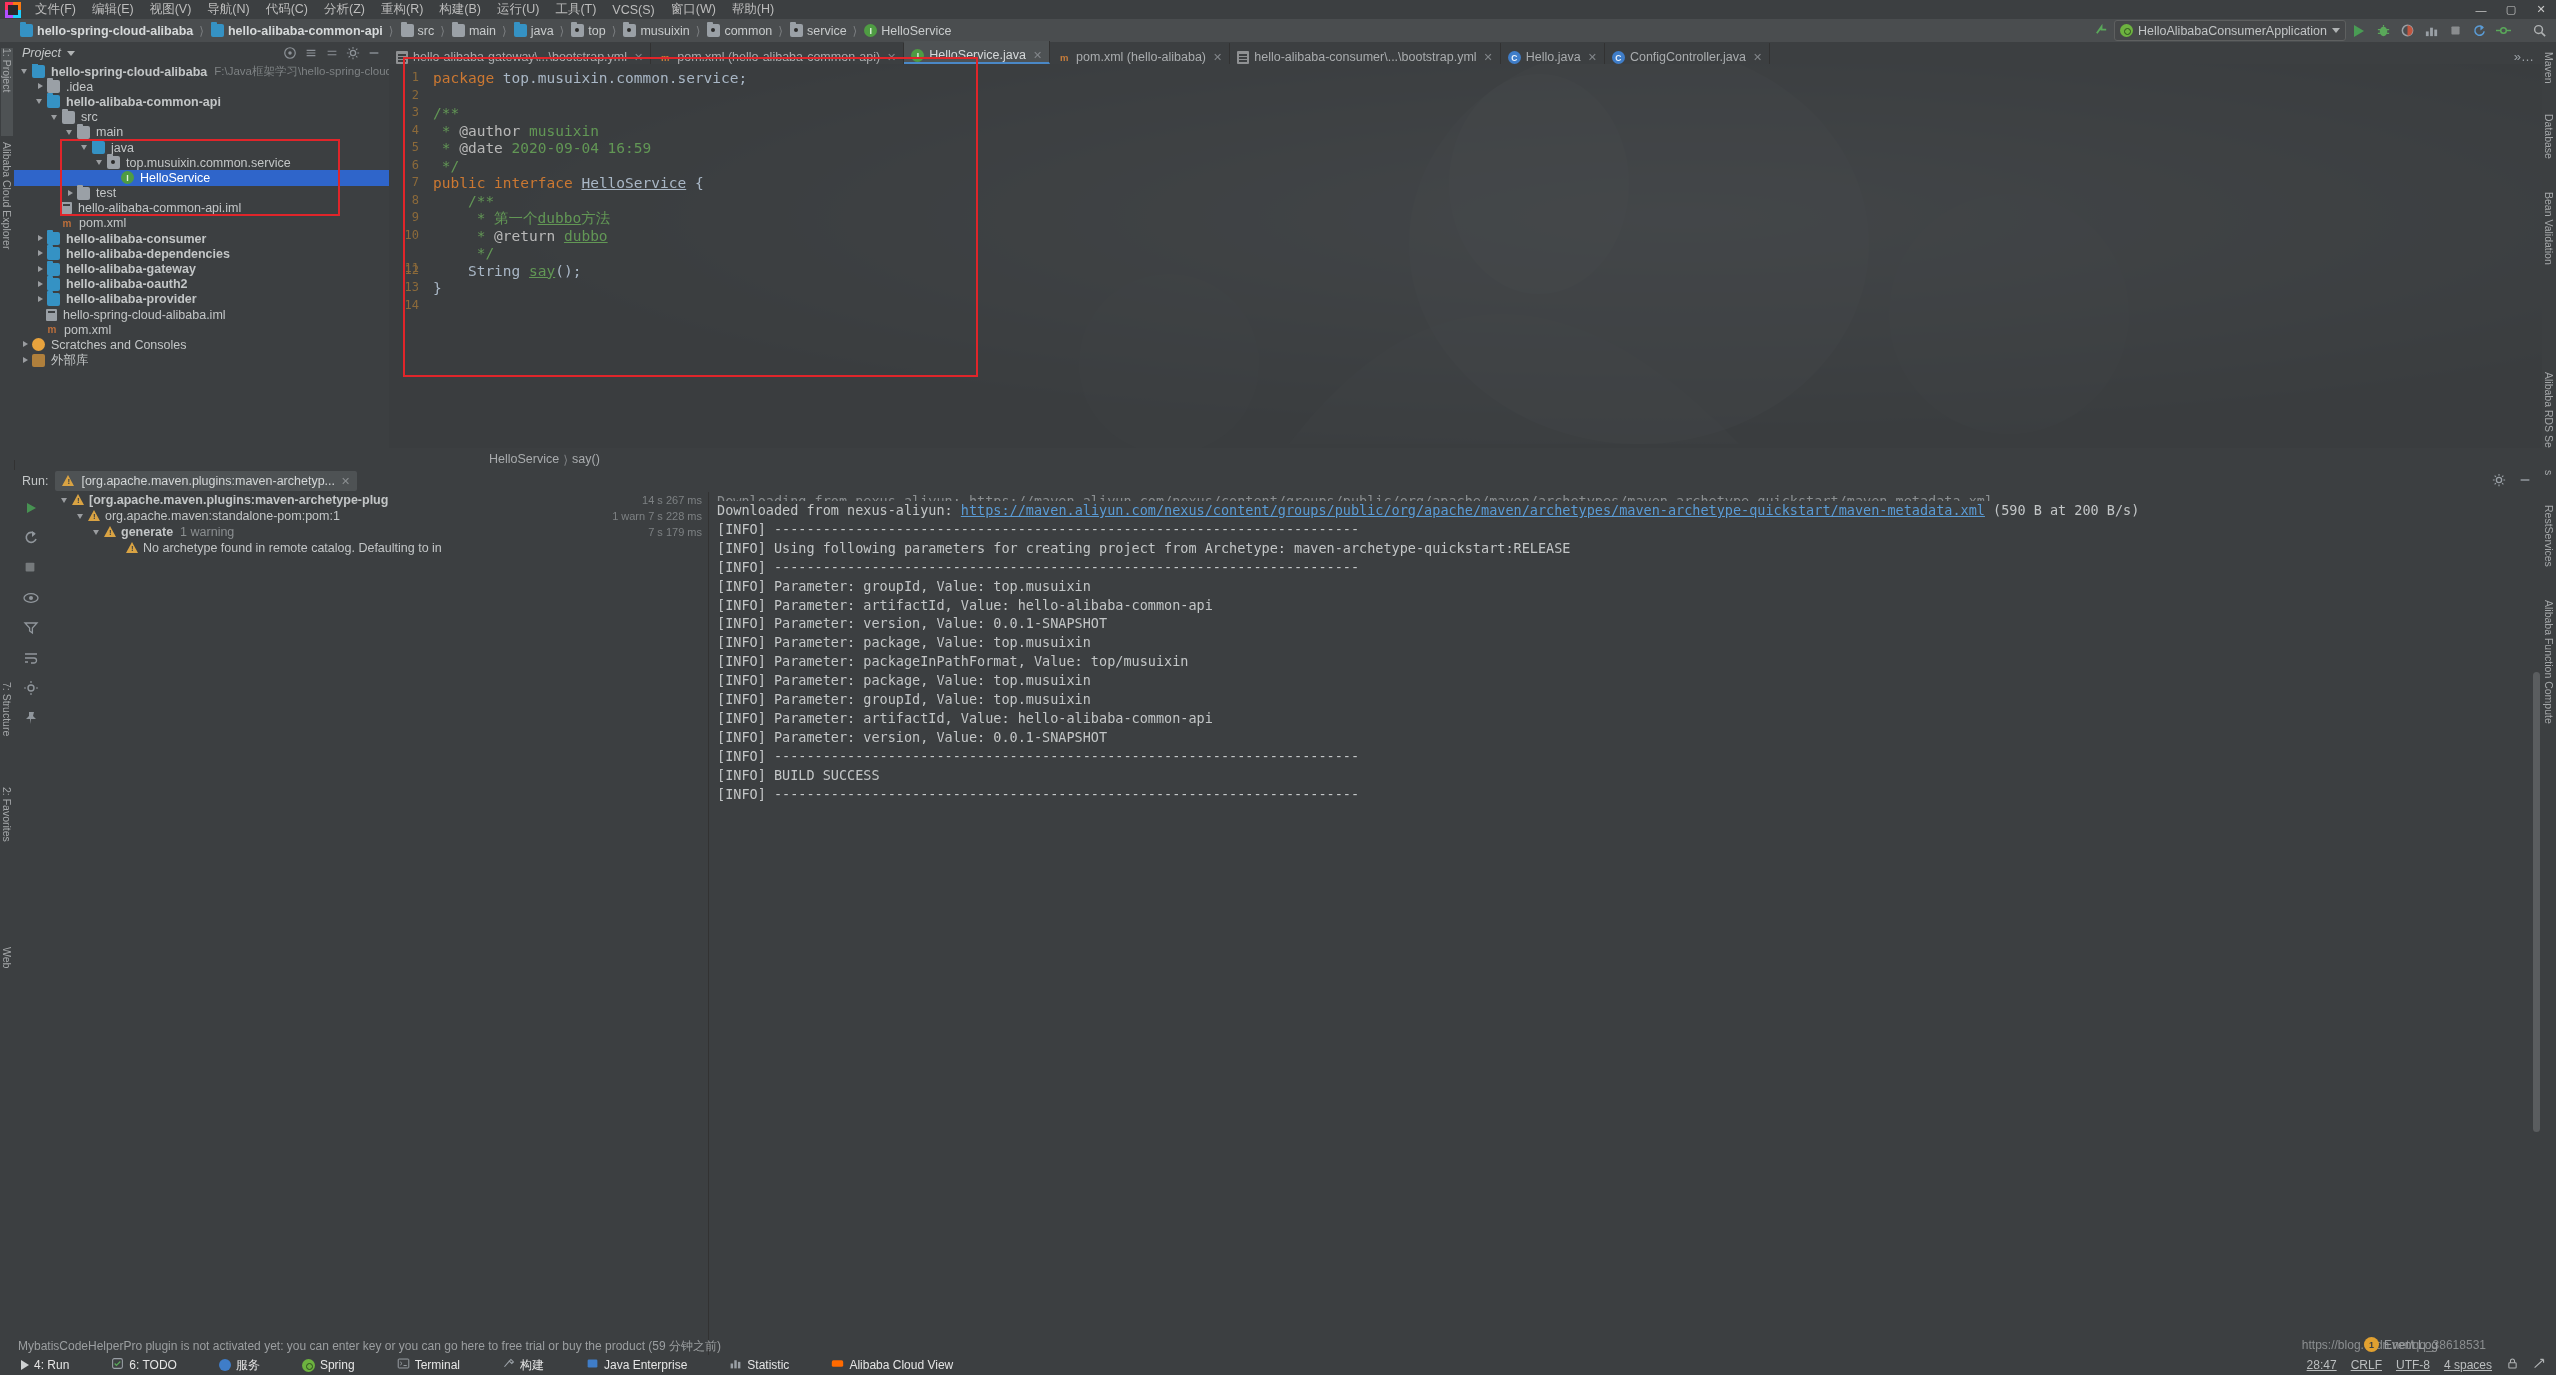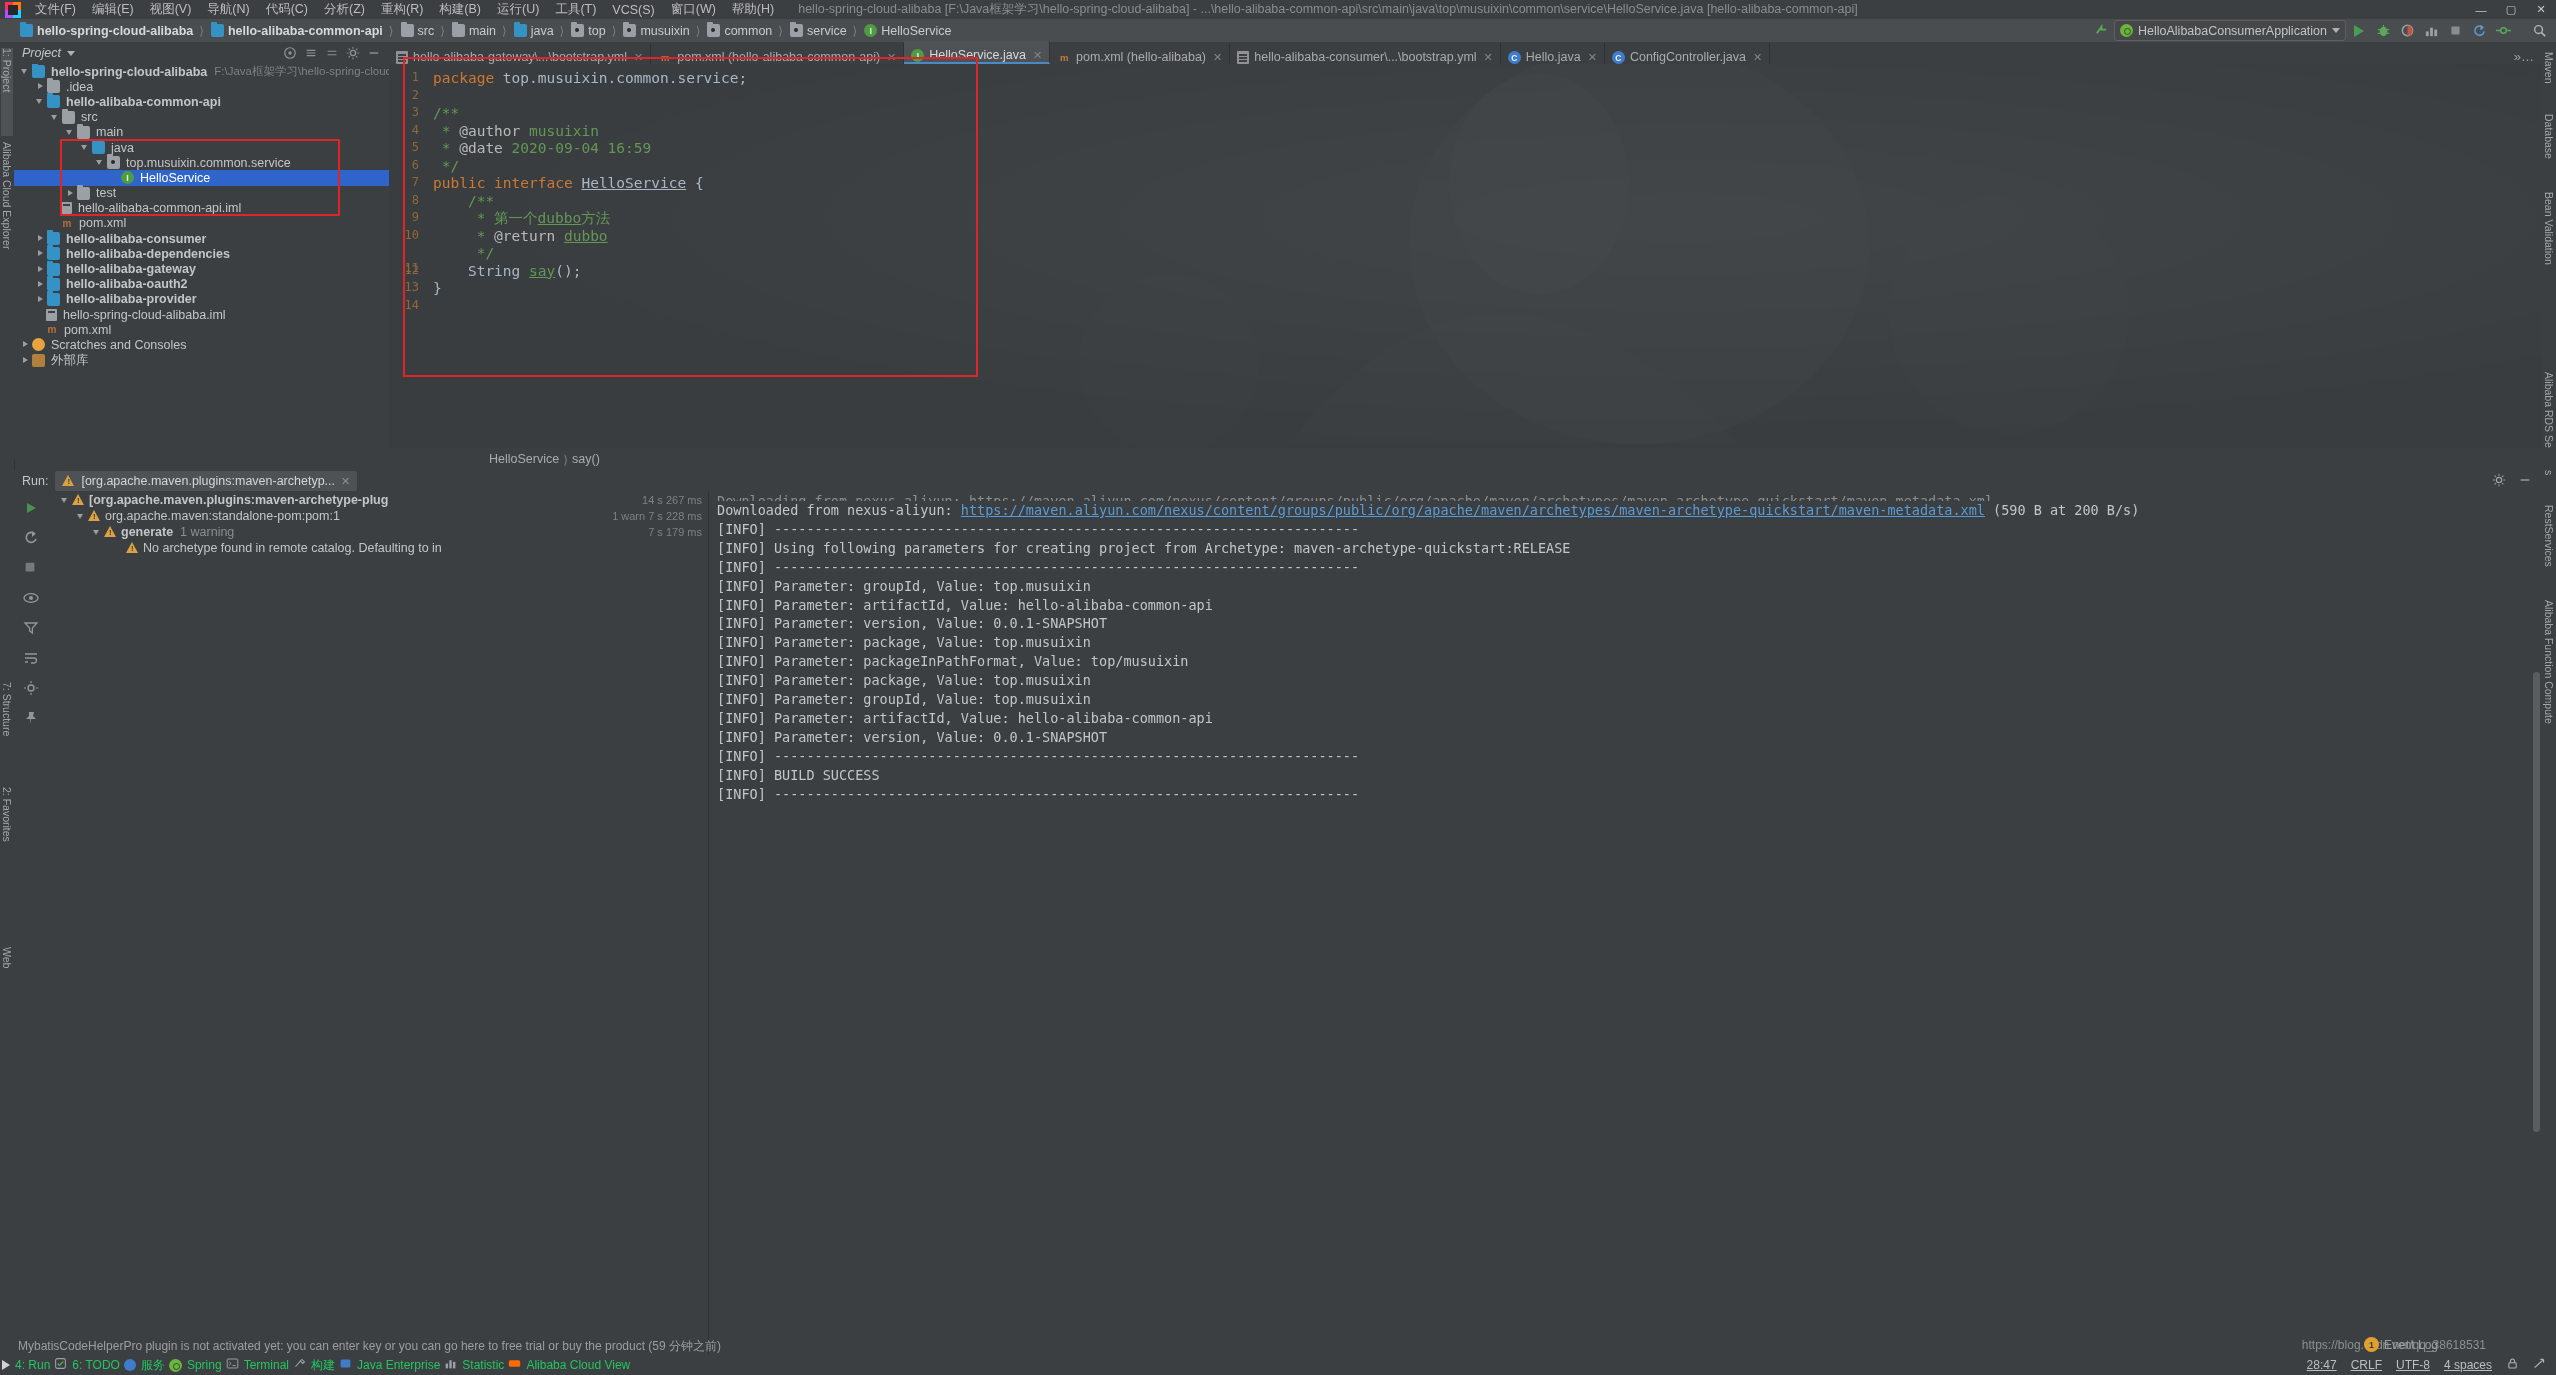--- a/index.html
+++ b/index.html
@@ -133,21 +133,21 @@
   .mrow .subtle{color:#8b8f91;}
 
   .console{position:absolute;left:695px;top:22px;width:1833px;height:863px;background:#3c3f41;overflow:hidden;}
   .cline{font-family:"DejaVu Sans Mono","Liberation Mono",monospace;font-size:13.5px;line-height:18.9px;
      color:#c3c6c7;white-space:pre;padding-left:8px;}
   .cline .lk{color:#5a9bd5;text-decoration:underline;}
   .cscroll{position:absolute;right:2px;top:180px;width:7px;height:460px;background:#5a5d5f;border-radius:4px;}
 
   
   .statusbar{position:absolute;left:0;top:1355px;width:2556px;height:20px;background:#3c3f41;display:flex;align-items:center;}
-  .sbitem{display:flex;align-items:center;gap:5px;padding:0 2px;font-size:12px;color:#22c55e;white-space:nowrap;}
+  .sbitem{display:flex;align-items:center;gap:5px;padding:0 21px;font-size:12px;color:#e5e5e5;white-space:nowrap;}
   .sbright{margin-left:auto;display:flex;align-items:center;gap:14px;padding-right:10px;font-size:12px;color:#bcbfc0;text-decoration:underline;}
   .playsm{width:0;height:0;border-top:5px solid transparent;border-bottom:5px solid transparent;border-left:8px solid #cfd2d3;}
   .dotb{width:12px;height:12px;border-radius:50%;background:#3f7dc8;}
   .notif{width:15px;height:15px;border-radius:50%;background:#e0a030;color:#3c3f41;font-size:9px;font-weight:bold;display:inline-flex;align-items:center;justify-content:center;}
 
   .watermark{position:absolute;right:70px;top:1338px;font-size:12px;color:#8c8f91;}
   .bottomnotice{position:absolute;left:18px;top:1338px;font-size:12px;color:#9b9ea0;}
 </style>
 </head>
 <body>
@@ -168,21 +168,20 @@
     <div class="menuitem">导航(N)</div>
     <div class="menuitem">代码(C)</div>
     <div class="menuitem">分析(Z)</div>
     <div class="menuitem">重构(R)</div>
     <div class="menuitem">构建(B)</div>
     <div class="menuitem">运行(U)</div>
     <div class="menuitem">工具(T)</div>
     <div class="menuitem">VCS(S)</div>
     <div class="menuitem">窗口(W)</div>
     <div class="menuitem">帮助(H)</div>
-    <div class="wintitle">hello-spring-cloud-alibaba [F:\Java框架学习\hello-spring-cloud-alibaba] - ...\hello-alibaba-common-api\src\main\java\top\musuixin\common\service\HelloService.java [hello-alibaba-common-api]</div>
     <div class="winbtns">
       <div class="winbtn">—</div>
       <div class="winbtn">▢</div>
       <div class="winbtn close">✕</div>
     </div>
   </div>
 
   <div class="navbar">
     <div style="width:16px"></div>
     <div class="crumb bold">

